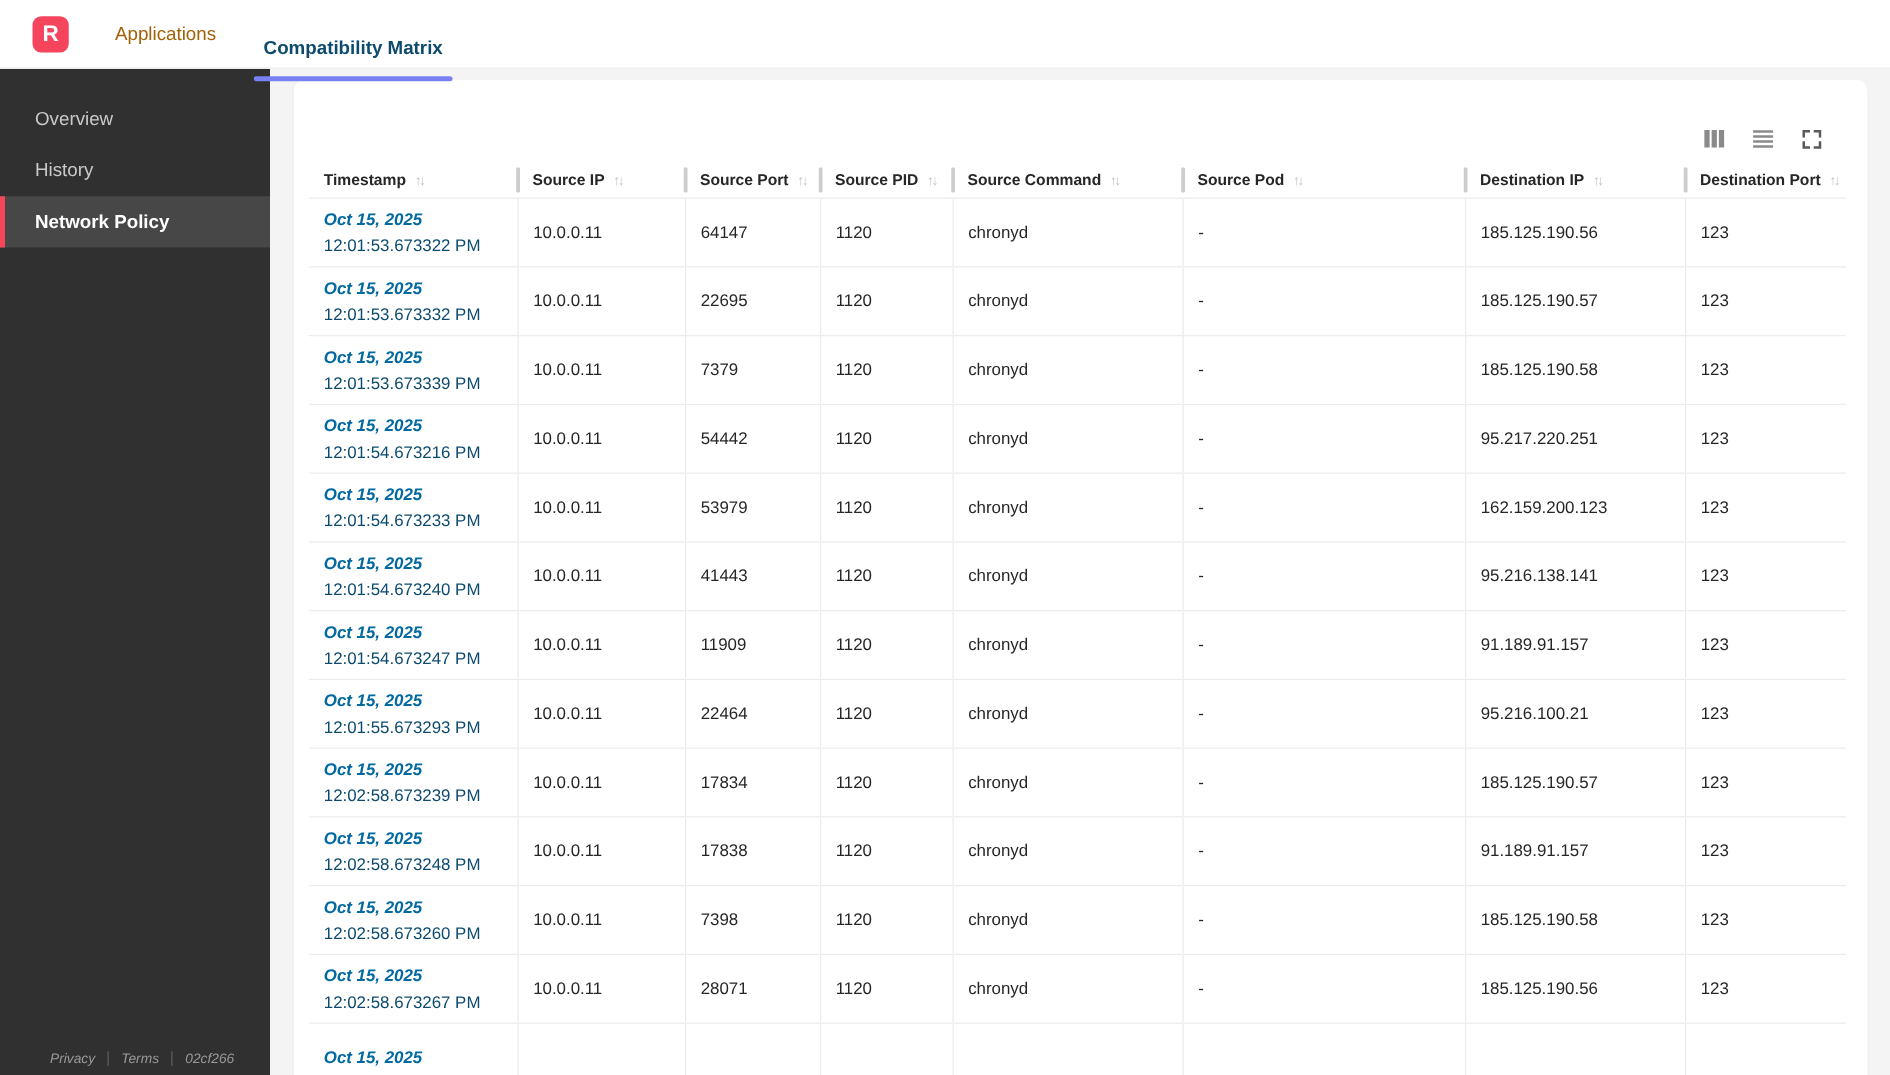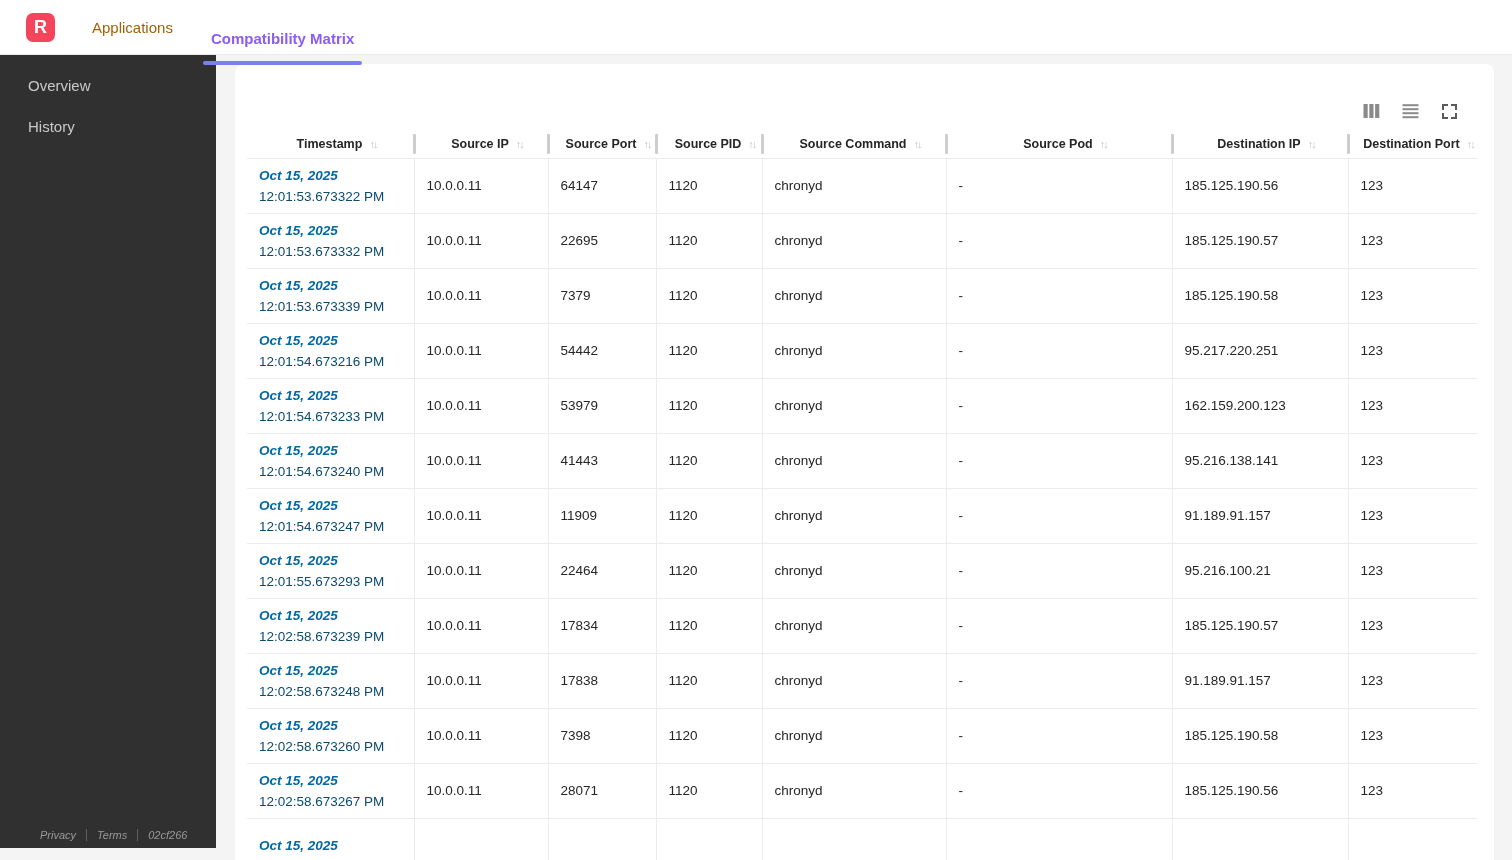--- a/index.html
+++ b/index.html
@@ -23,38 +23,38 @@
     width: 29px; height: 29px; border-radius: 7px; background: #f5455c;
     color: #fff; font-weight: 700; font-size: 18px;
     display: flex; align-items: center; justify-content: center;
     margin-right: 35px;
   }
   .nav-tab {
     position: relative; height: 100%; display: flex; align-items: center;
     font-size: 15px; color: #a16207; margin-right: 34px; padding: 0 2px;
     cursor: pointer; white-space: nowrap;
   }
-  .nav-tab.active { color: #8b5cf6; font-weight: 700; margin-top: 22px; }
+  .nav-tab.active { color: #0c4a6e; font-weight: 700; margin-top: 22px; }
   .nav-tab.active::after {
     content: ""; position: absolute; left: -6px; right: -6px; bottom: 0;
     height: 4px; background: #7a80f2; border-radius: 2px;
   }
   .nav-right { display: flex; align-items: center; gap: 38px; }
   .nav-link { font-size: 15px; color: #595959; cursor: pointer; white-space: nowrap; }
   .avatar-wrap { display: flex; align-items: center; gap: 7px; cursor: pointer; }
   .avatar {
     width: 26px; height: 26px; border-radius: 7px; background: #7a80f2;
     color: #fff; font-size: 13px; font-weight: 700;
     display: flex; align-items: center; justify-content: center;
   }
 
   
   .sidebar {
-    position: absolute; top: 55px; left: 0; bottom: 12px; width: 216px;
-    background: #303030; padding-top: 10px;
+    position: absolute; top: 55px; left: 0; bottom: 0; width: 216px;
+    background: #303030; padding-top: 20px;
   }
   .side-item {
     height: 41px; display: flex; align-items: center;
     padding-left: 28px; font-size: 15px; color: #c9c9c9; cursor: pointer;
     white-space: nowrap;
   }
   .side-item.active {
     background: #474747; color: #ffffff; font-weight: 600;
     border-left: 4px solid #f5465c; padding-left: 24px;
   }
@@ -81,21 +81,21 @@
   }
   .icon-btn {
     background: none; border: none; padding: 0; cursor: pointer;
     width: 18px; height: 18px; display: flex; align-items: center; justify-content: center;
   }
 
   
   .table-wrap { padding: 0 0 0 12px; overflow: hidden; }
   table { border-collapse: collapse; table-layout: fixed; width: 1230px; }
   thead th {
-    height: 28px; text-align: center; vertical-align: middle;
+    height: 28px; text-align: left; vertical-align: middle;
     font-size: 12.5px; font-weight: 700; color: #262626;
     padding: 0 0 0 12px; position: relative; white-space: nowrap;
     border-bottom: 1px solid #ececec; cursor: pointer;
   }
   .resize-handle {
     position: absolute; left: -1px; top: 4px; width: 3px; height: 20px;
     background: #cdcdcd; border-radius: 1px; cursor: col-resize;
   }
   .sort-icon {
     font-size: 11px; font-weight: 400; color: #c4c4c4;
@@ -119,20 +119,21 @@
     <div class="logo">R</div>
     <div class="nav-tab">Applications</div>
     <div class="nav-tab active">Compatibility Matrix</div>
   </div>
 </header>
 
 <aside class="sidebar">
   <nav>
       <div class="side-item">Overview</div>
       <div class="side-item">History</div>
+      <div class="side-item active">Network Policy</div>
     </nav>
   <div class="side-footer">
     <span>Privacy</span>
     <span class="sep"></span>
     <span>Terms</span>
     <span class="sep"></span>
     <span>02cf266</span>
   </div>
 </aside>
 

